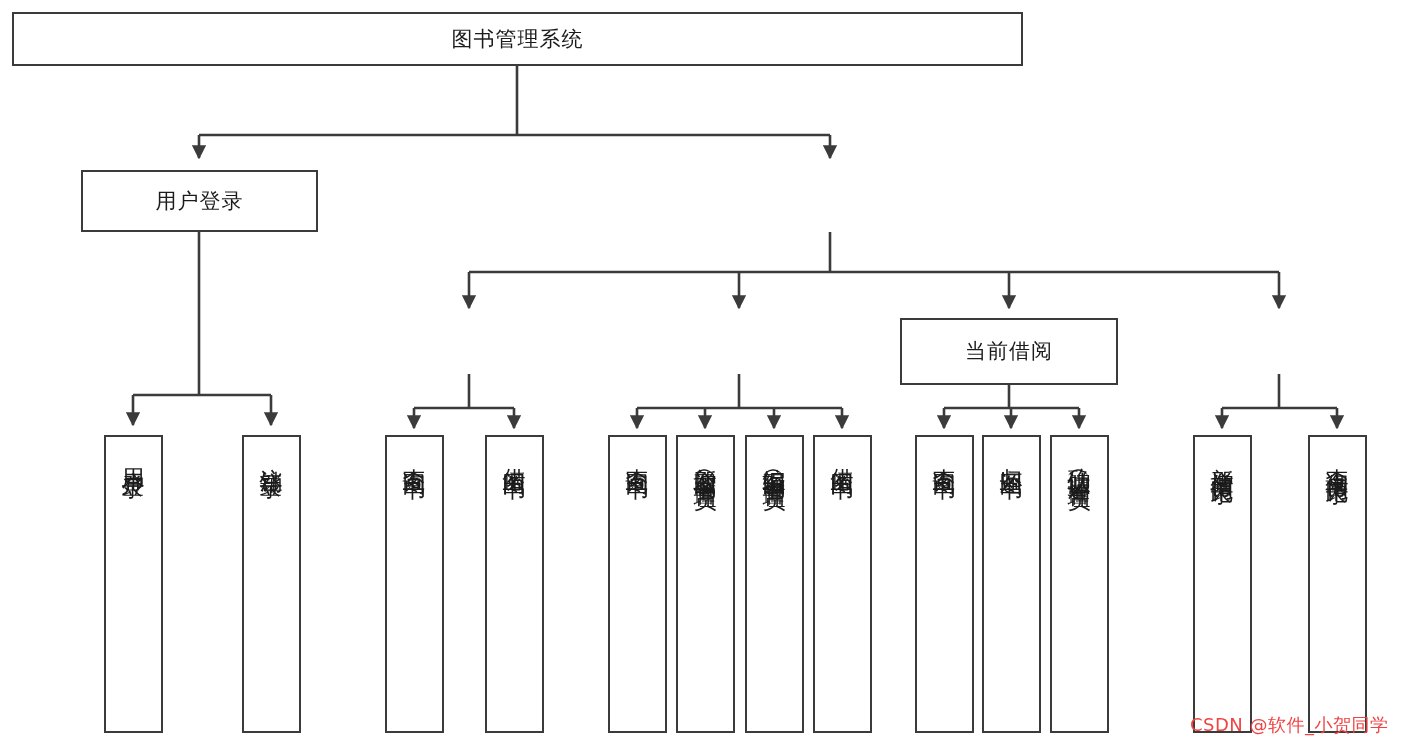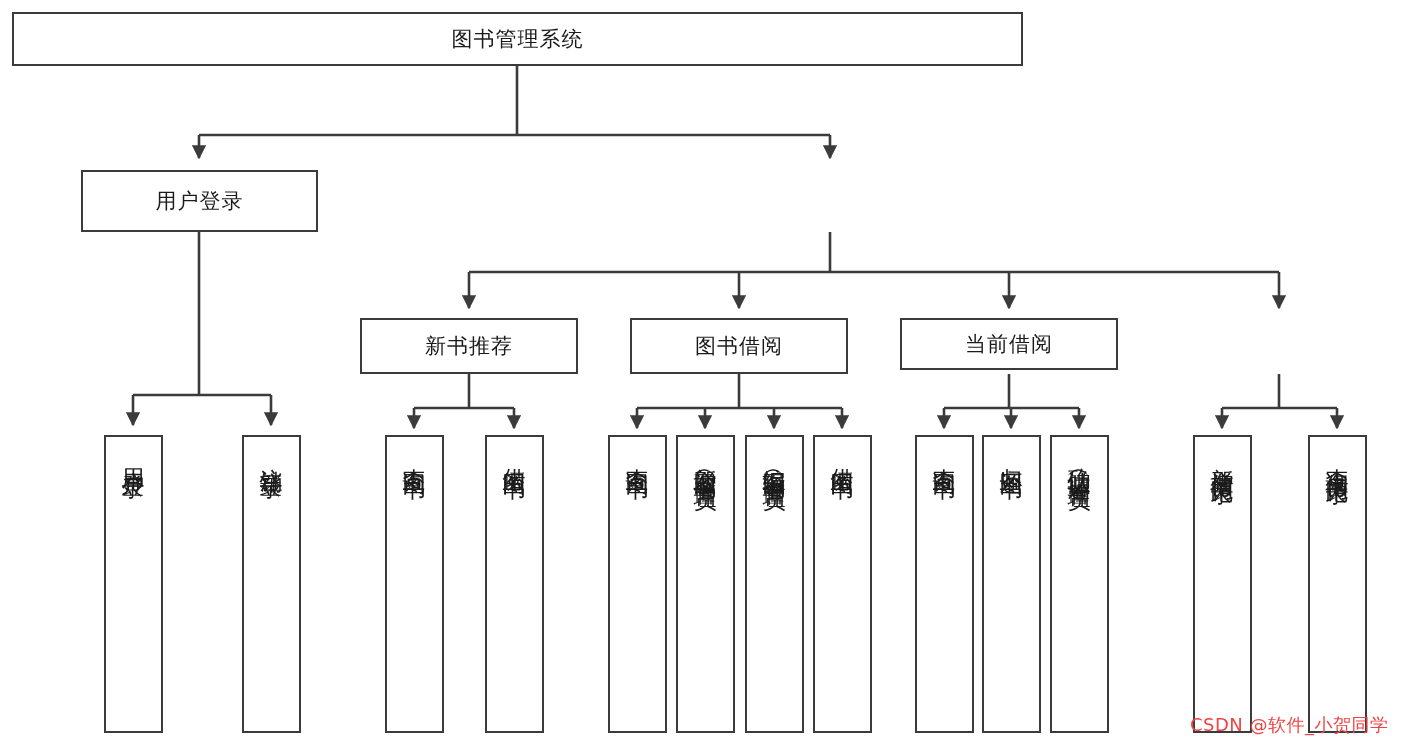--- a/index.html
+++ b/index.html
@@ -132,29 +132,23 @@
 
   <div class="node root horizontal" style="left:12px; top:12px; width:1011px; height:54px;">
     <span class="label">图书管理系统</span>
   </div>
 
   <div class="node horizontal" style="left:81px; top:170px; width:237px; height:62px;">
     <span class="label">用户登录</span>
   </div>
 
 
-  <div class="node horizontal" style="left:360px; top:318px; width:218px; height:56px;">
-    <span class="label">新书推荐</span>
-  </div>
-
-  <div class="node horizontal" style="left:630px; top:318px; width:218px; height:56px;">
-    <span class="label">图书借阅</span>
-  </div>
-
-  <div class="node horizontal" style="left:900px; top:318px; width:218px; height:52px;">
+
+
+  <div class="node horizontal" style="left:900px; top:318px; width:218px; height:67px;">
     <span class="label">当前借阅</span>
   </div>
 
 
   <div class="node vertical" style="left:104px; top:435px; width:59px; height:298px;">
     <span class="label">用户登录</span>
   </div>
 
   <div class="node vertical" style="left:242px; top:435px; width:59px; height:298px;">
     <span class="label">注销登录</span>

